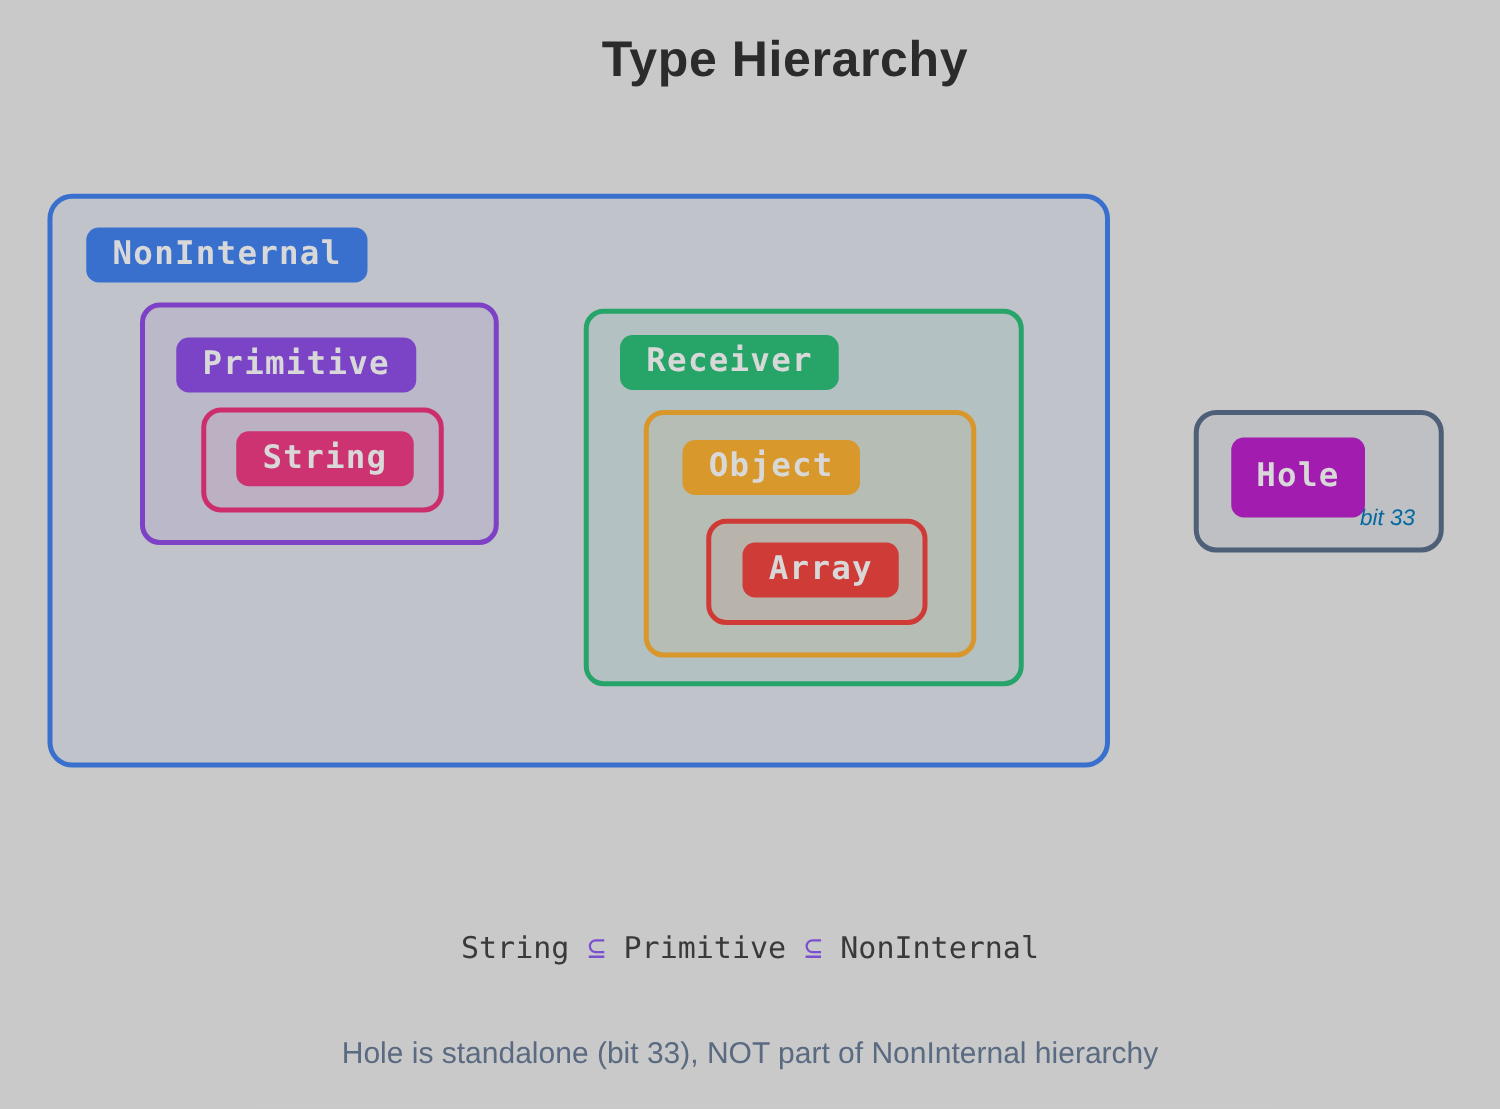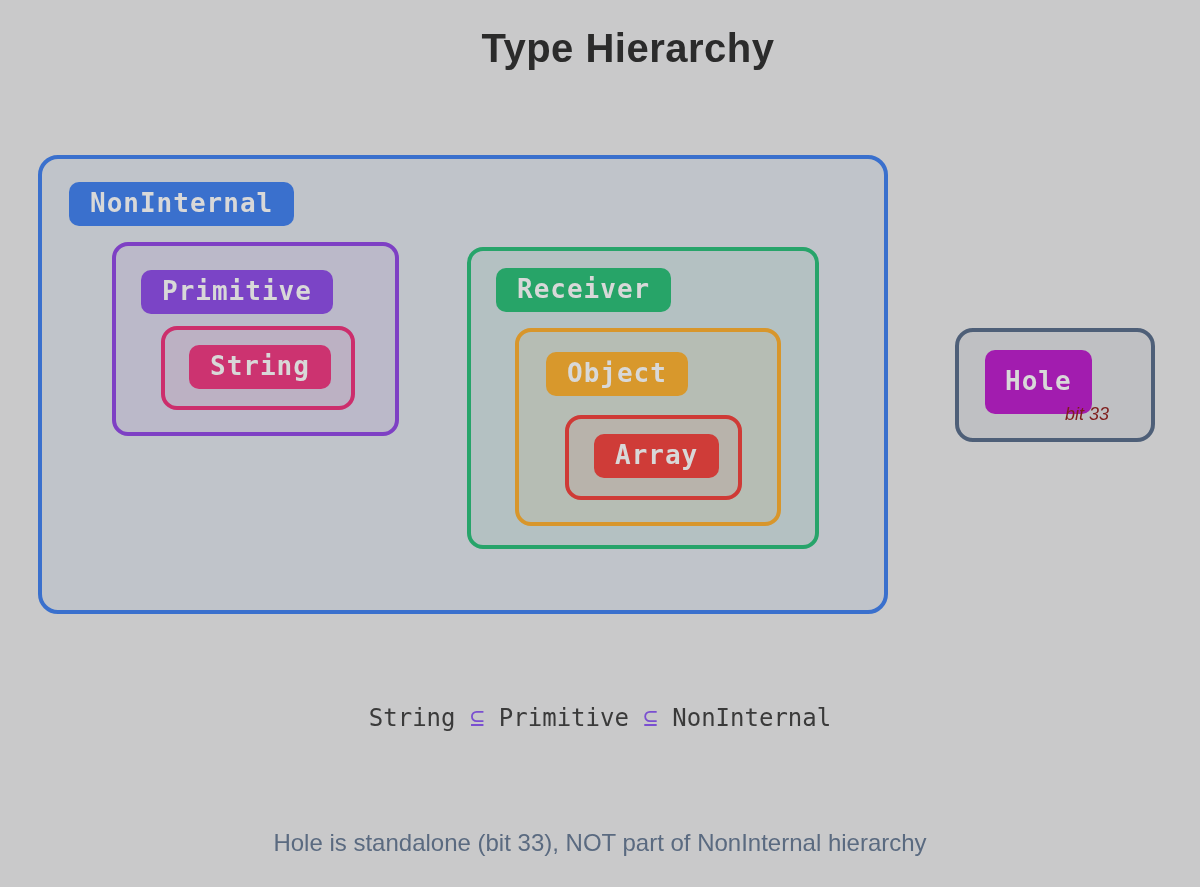--- a/index.html
+++ b/index.html
@@ -98,31 +98,31 @@
   
   .box-hole {
     left: 955px; top: 328px; width: 200px; height: 114px;
     border: 4px solid #4e5f78;
     background: rgba(78, 95, 120, 0.08);
     border-radius: 18px;
   }
   .badge-hole { left: 26px; top: 18px; background: #a21caf; padding: 17px 20px; }
   .hole-note {
     position: absolute;
-    right: 42px; top: 72px;
+    right: 19px; top: 72px;
     font-family: "Liberation Sans", sans-serif;
     font-style: italic;
     font-size: 18px;
-    color: #7f1d1d;
+    color: #0369a1;
   }
 
   
   .relations {
     position: absolute;
-    top: 703px; left: 0; width: 100%;
+    top: 743px; left: 0; width: 100%;
     text-align: center;
     font-size: 24px;
     color: #3a3a3a;
     line-height: 30px;
   }
   .relation-line { margin: 0 0 23px 0; white-space: nowrap; }
   .op { color: #7a4fd0; }
 
   
   .footnote {

